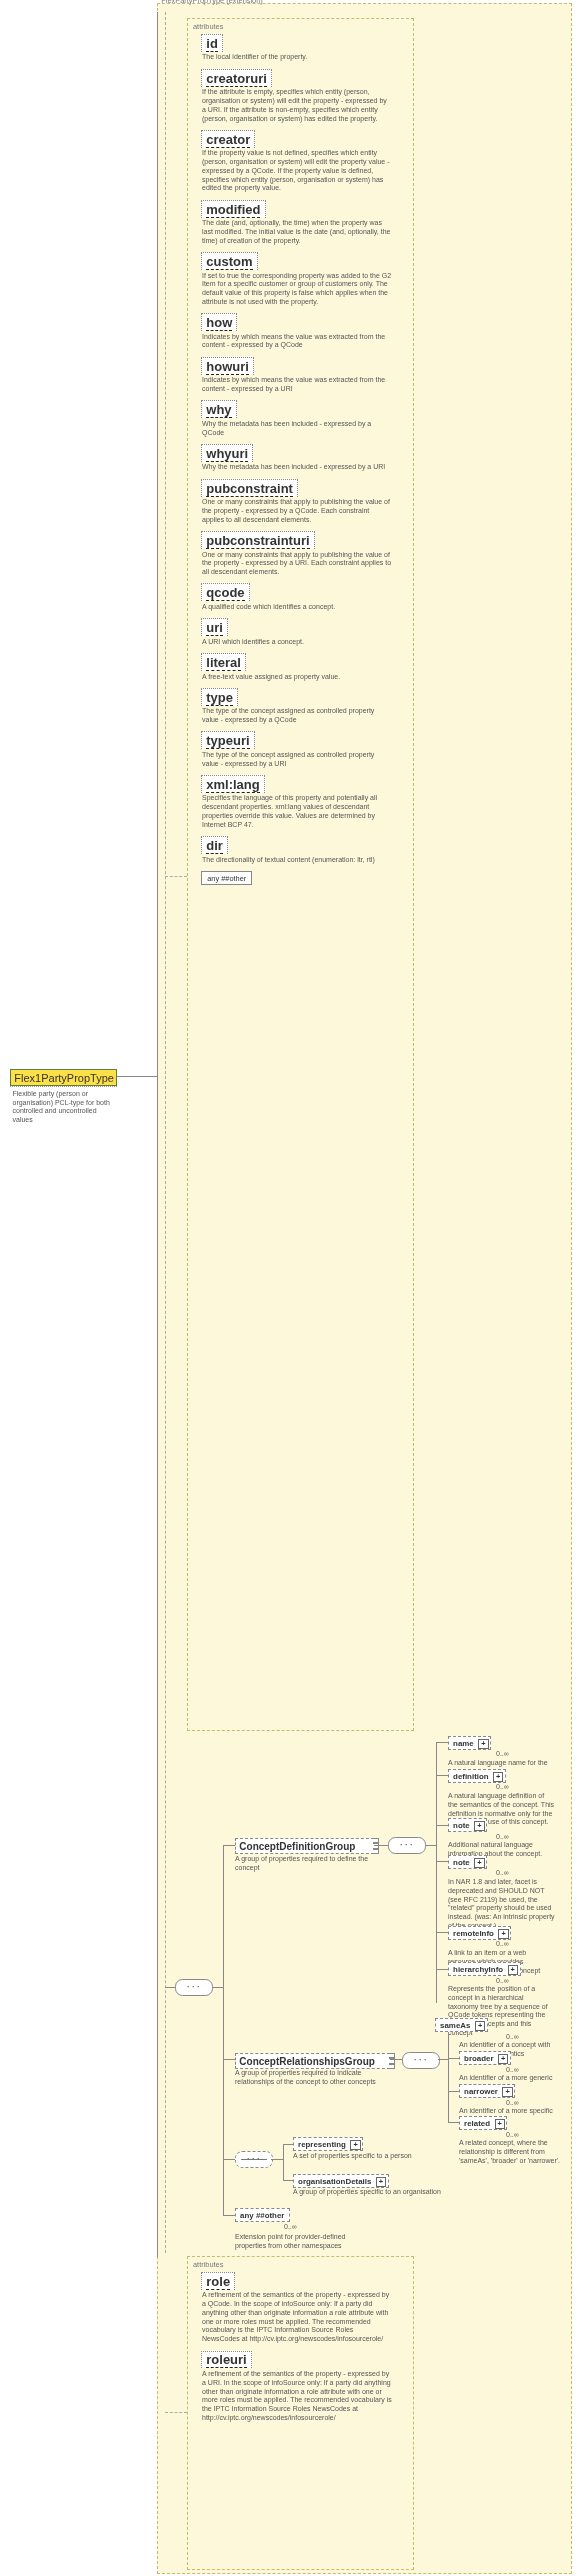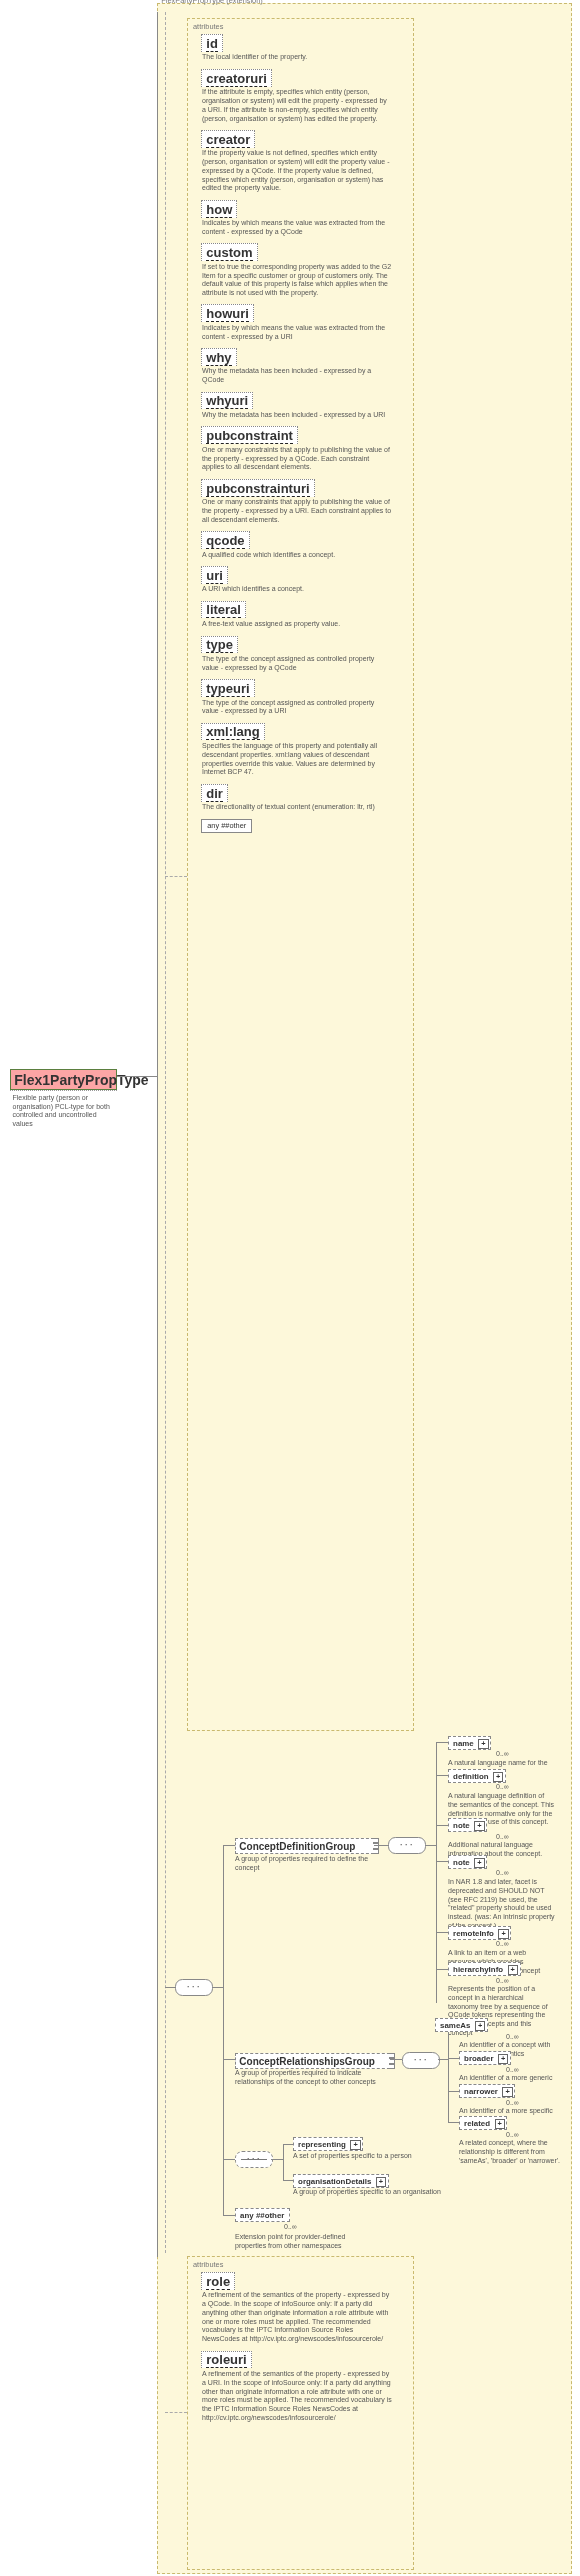--- a/index.html
+++ b/index.html
@@ -1,18 +1,18 @@
 <!DOCTYPE html>
 <html><head>
 <meta charset="utf-8">
 <style>
   html,body{margin:0;padding:0;background:#fff;font-family:Arial,Helvetica,sans-serif;font-size:7.4px;color:#333}
   .canvas{position:relative;width:581px;height:2576px;background:#fff}
   .root-box{position:absolute;left:10px;top:1069px;width:107px}
-  .type-head{border:0.8px solid #5a7f3f;background:#fca5a5;padding:1.7px 3.3px;font-weight:bold;font-size:14px}
+  .type-head{border:0.8px solid #5a7f3f;background:#fde047;padding:1.7px 3.3px;font-weight:normal;font-size:11px}
   .type-desc{border-top:0.8px dotted #999;padding:2.5px;font-size:7px;color:#555;line-height:1.25}
   .ext-frame{position:absolute;left:157px;top:3.3px;width:413px;height:2569px;border:0.8px dashed #c9b96e;background:#fdf8da}
   .ext-title{position:absolute;left:3.3px;top:-8.3px;font-size:7.4px;color:#777}
   .attr-frame{position:absolute;left:187px;top:18px;width:225px;height:1711px;border:0.8px dashed #c9b96e;background:#fdf8da}
   .attr-title{position:absolute;left:5px;top:2.5px;font-size:7.4px;color:#777}
   .attr-stack{position:absolute;left:13.2px;top:15px;width:198px}
   .attr{margin-bottom:6.6px}
   .attr .name{display:inline-block;border:0.8px dotted #888;padding:0.8px 4.1px 0;font-weight:bold;font-size:13px;background:#fff;border-bottom:none}
   .attr .name::after{content:"";display:block;border-bottom:1.7px dashed #222;margin-top:0}
   .attr .desc{font-size:7px;color:#555;line-height:1.25;padding:1.7px 0 0 0.8px;max-width:190px}
@@ -48,22 +48,23 @@
 <div class="ext-frame">
   <span class="ext-title">FlexPartyPropType (extension)</span>
 </div>
 
 <div class="attr-frame">
   <span class="attr-title">attributes</span>
   <div class="attr-stack" id="attr-stack">
         <div class="attr"><span class="name">id</span><div class="desc">The local identifier of the property.</div></div>
         <div class="attr"><span class="name">creatoruri</span><div class="desc">If the attribute is empty, specifies which entity (person, organisation or system) will edit the property - expressed by a URI. If the attribute is non-empty, specifies which entity (person, organisation or system) has edited the property.</div></div>
         <div class="attr"><span class="name">creator</span><div class="desc">If the property value is not defined, specifies which entity (person, organisation or system) will edit the property value - expressed by a QCode. If the property value is defined, specifies which entity (person, organisation or system) has edited the property value.</div></div>
+        <div class="attr"><span class="name">modified</span><div class="desc">The date (and, optionally, the time) when the property was last modified. The initial value is the date (and, optionally, the time) of creation of the property.</div></div>
+        <div class="attr"><span class="name">custom</span><div class="desc">If set to true the corresponding property was added to the G2 Item for a specific customer or group of customers only. The default value of this property is false which applies when the attribute is not used with the property.</div></div>
         <div class="attr"><span class="name">how</span><div class="desc">Indicates by which means the value was extracted from the content - expressed by a QCode</div></div>
-        <div class="attr"><span class="name">custom</span><div class="desc">If set to true the corresponding property was added to the G2 Item for a specific customer or group of customers only. The default value of this property is false which applies when the attribute is not used with the property.</div></div>
         <div class="attr"><span class="name">howuri</span><div class="desc">Indicates by which means the value was extracted from the content - expressed by a URI</div></div>
         <div class="attr"><span class="name">why</span><div class="desc">Why the metadata has been included - expressed by a QCode</div></div>
         <div class="attr"><span class="name">whyuri</span><div class="desc">Why the metadata has been included - expressed by a URI</div></div>
         <div class="attr"><span class="name">pubconstraint</span><div class="desc">One or many constraints that apply to publishing the value of the property - expressed by a QCode. Each constraint applies to all descendant elements.</div></div>
         <div class="attr"><span class="name">pubconstrainturi</span><div class="desc">One or many constraints that apply to publishing the value of the property - expressed by a URI. Each constraint applies to all descendant elements.</div></div>
         <div class="attr"><span class="name">qcode</span><div class="desc">A qualified code which identifies a concept.</div></div>
         <div class="attr"><span class="name">uri</span><div class="desc">A URI which identifies a concept.</div></div>
         <div class="attr"><span class="name">literal</span><div class="desc">A free-text value assigned as property value.</div></div>
         <div class="attr"><span class="name">type</span><div class="desc">The type of the concept assigned as controlled property value - expressed by a QCode</div></div>
         <div class="attr"><span class="name">typeuri</span><div class="desc">The type of the concept assigned as controlled property value - expressed by a URI</div></div>

